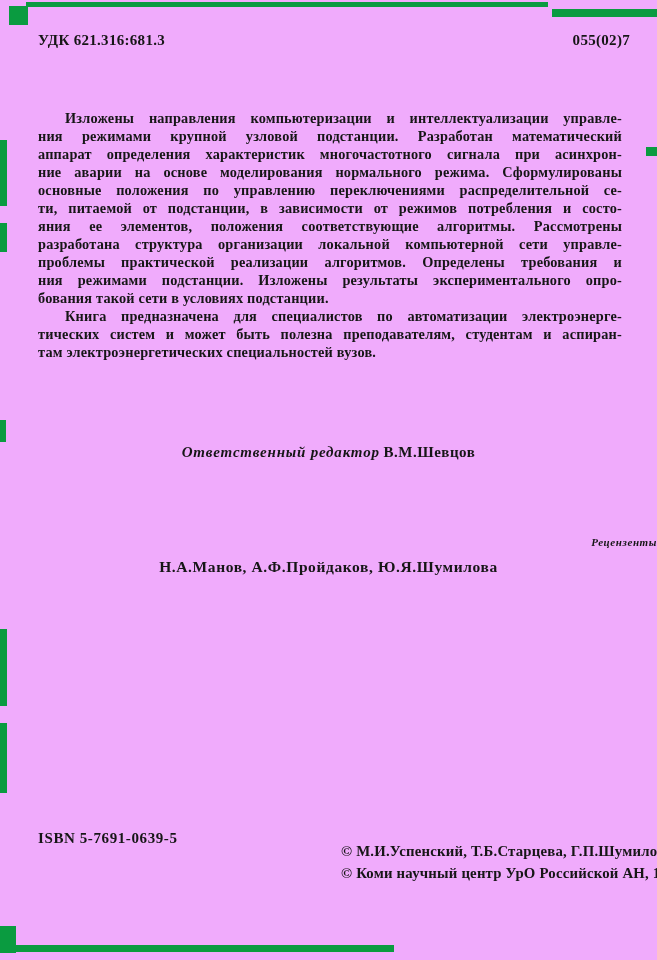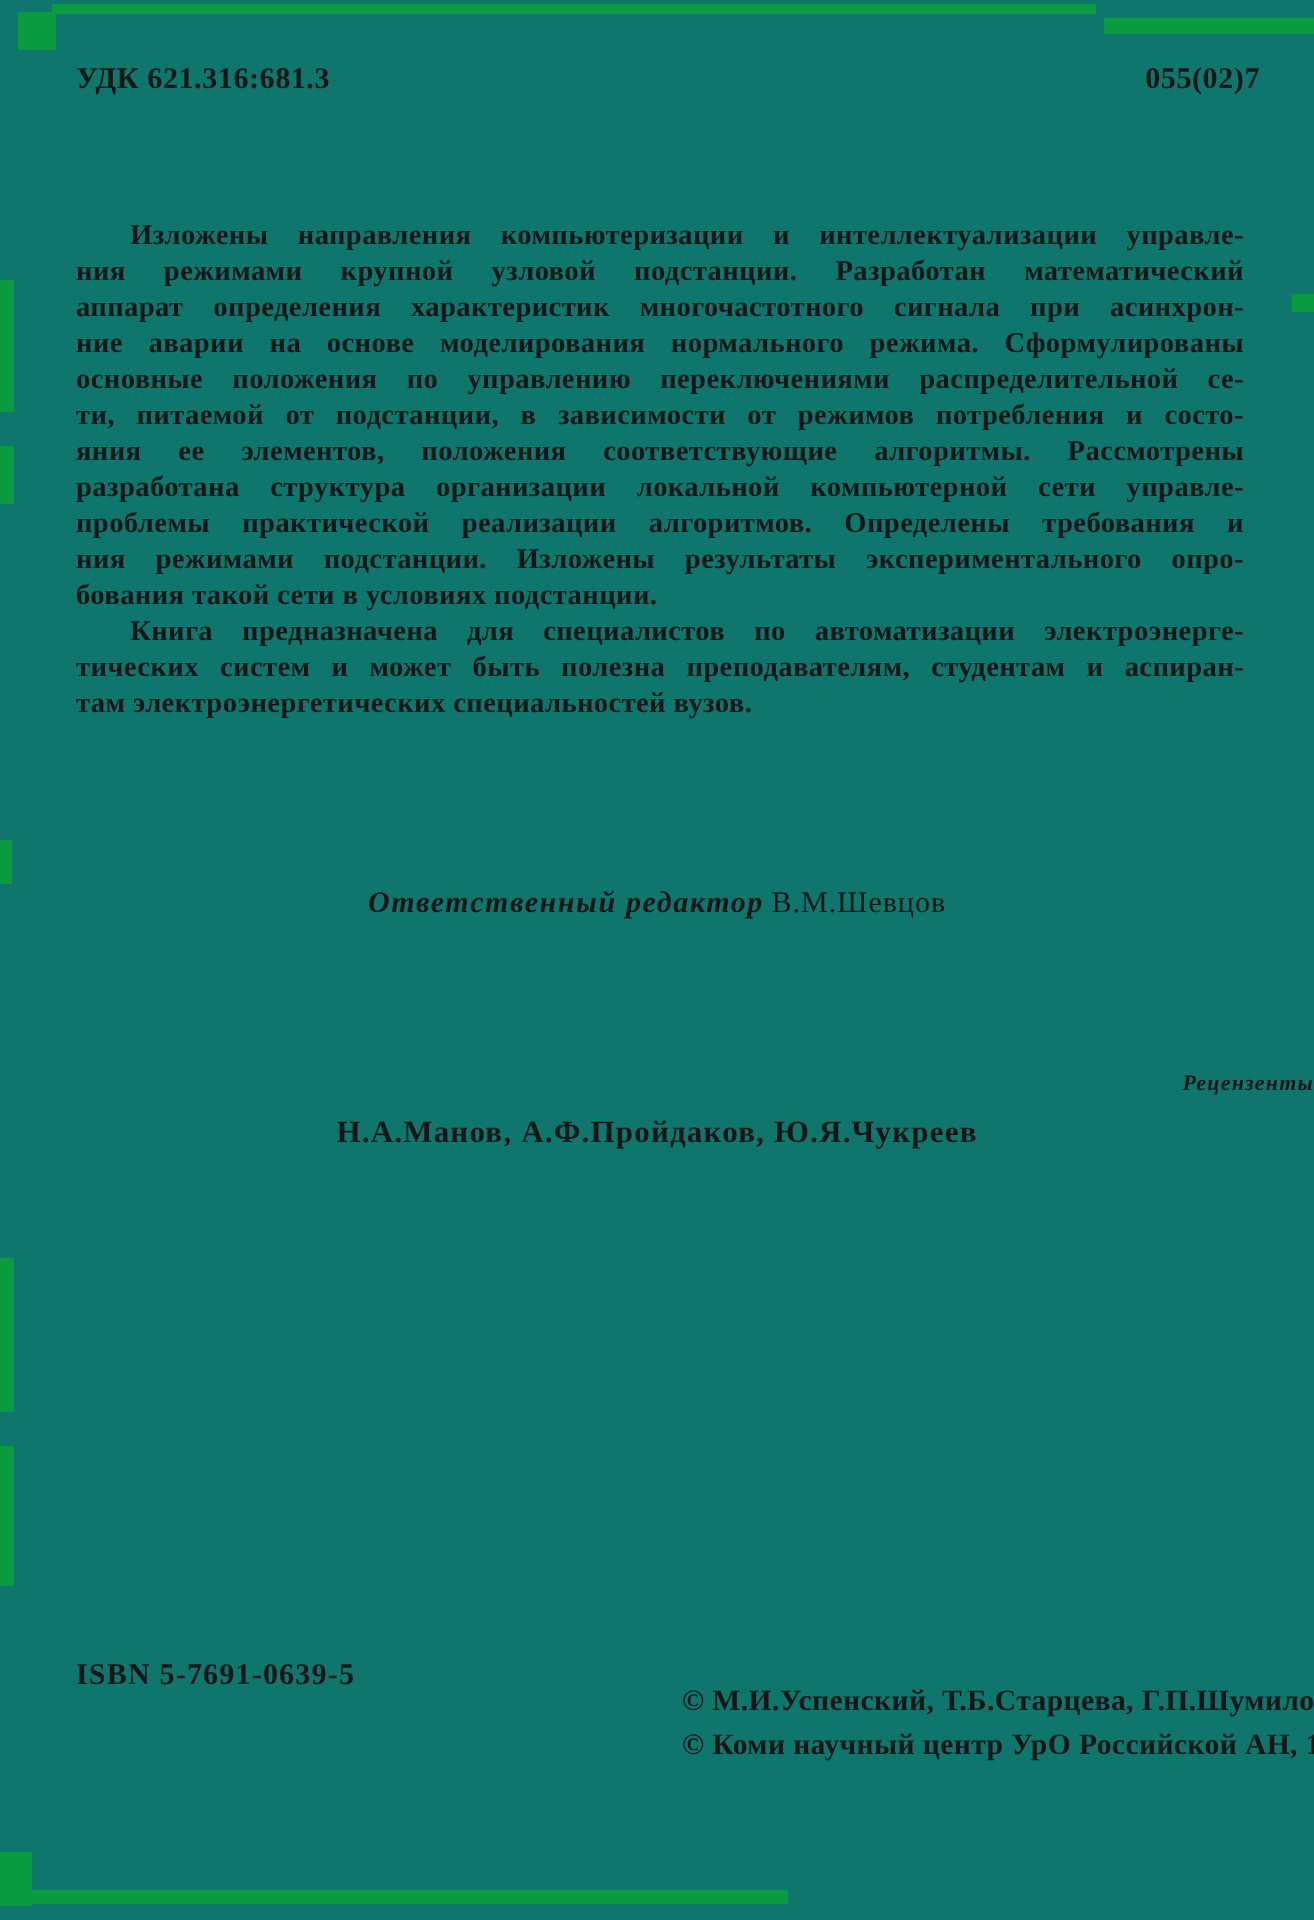--- a/index.html
+++ b/index.html
@@ -67,21 +67,21 @@
   .tline.last  { text-align-last: left; }
 
   .editor-line {
     position: absolute;
     left: 0; top: 444px;
     width: 657px;
     text-align: center;
     font-size: 15px;
   }
   .editor-label { font-style: italic; font-weight: 700; letter-spacing: 0.8px; }
-  .editor-name  { font-weight: 400; letter-spacing: 0.5px; }
+  .editor-name  { font-weight: 700; letter-spacing: 0.5px; }
 
   .reviewers-heading {
     position: absolute;
     left: 0; top: 536px;
     width: 657px;
     text-align: right;
     font-style: italic;
     font-weight: 700;
     font-size: 11px;
     letter-spacing: 0.6px;
@@ -108,21 +108,21 @@
     left: 341px; top: 841px;
     font-size: 14.8px;
     font-weight: 600;
     letter-spacing: 0.2px;
   }
   .copyright-line { height: 21.5px; line-height: 21.5px; white-space: nowrap; }
 </style>
 </head>
 <body>
 
-<div class="page" style="background: #0f766e; color: rgb(22, 22, 22);">
+<div class="page" style="background: #f0abfc; color: rgb(22, 22, 22);">
 
   <div class="scan-mark mark-top-line" style="background: rgb(10, 155, 64);"></div>
   <div class="scan-mark mark-top-left" style="background: rgb(10, 155, 64);"></div>
   <div class="scan-mark mark-top-right" style="background: rgb(10, 155, 64);"></div>
   <div class="scan-mark mark-right-tick" style="background: rgb(10, 155, 64);"></div>
   <div class="scan-mark mark-left-1" style="background: rgb(10, 155, 64);"></div>
   <div class="scan-mark mark-left-2" style="background: rgb(10, 155, 64);"></div>
   <div class="scan-mark mark-left-3" style="background: rgb(10, 155, 64);"></div>
   <div class="scan-mark mark-left-4" style="background: rgb(10, 155, 64);"></div>
   <div class="scan-mark mark-left-5" style="background: rgb(10, 155, 64);"></div>
@@ -155,21 +155,21 @@
         <div class="tline last">там электроэнергетических специальностей вузов.</div>
       </div>
   </div>
 
   <div class="editor-line">
     <span class="editor-label">Ответственный редактор</span>
     <span class="editor-name">В.М.Шевцов</span>
   </div>
 
   <div class="reviewers-heading">Рецензенты</div>
-  <div class="reviewer-names">Н.А.Манов, А.Ф.Пройдаков, Ю.Я.Чукреев</div>
+  <div class="reviewer-names">Н.А.Манов, А.Ф.Пройдаков, Ю.Я.Шумилова</div>
 
   <div class="isbn">ISBN 5-7691-0639-5</div>
   <div class="copyright-block">
     <div class="copyright-line">© М.И.Успенский, Т.Б.Старцева, Г.П.Шумилова, 1996</div>
     <div class="copyright-line">© Коми научный центр УрО Российской АН, 1996</div>
   </div>
 
 </div>
 
 </body></html>

